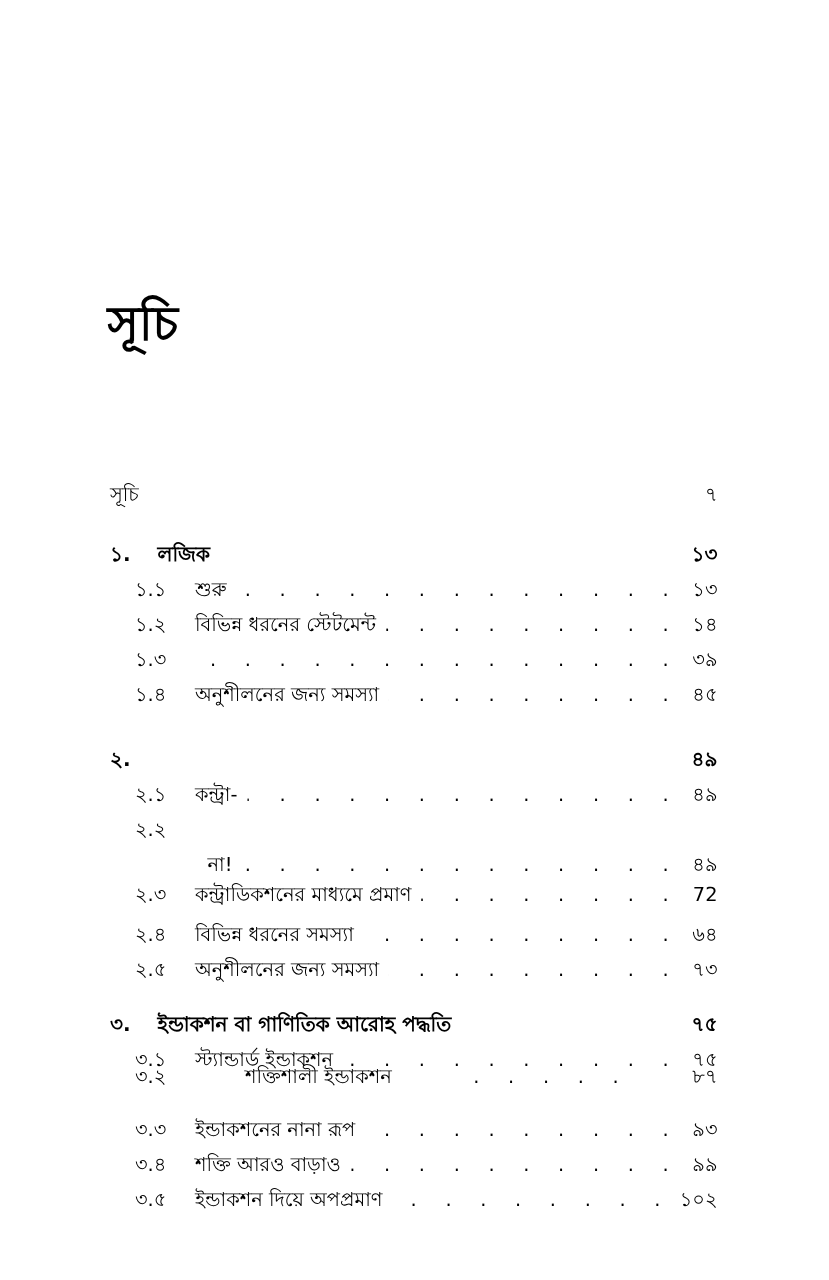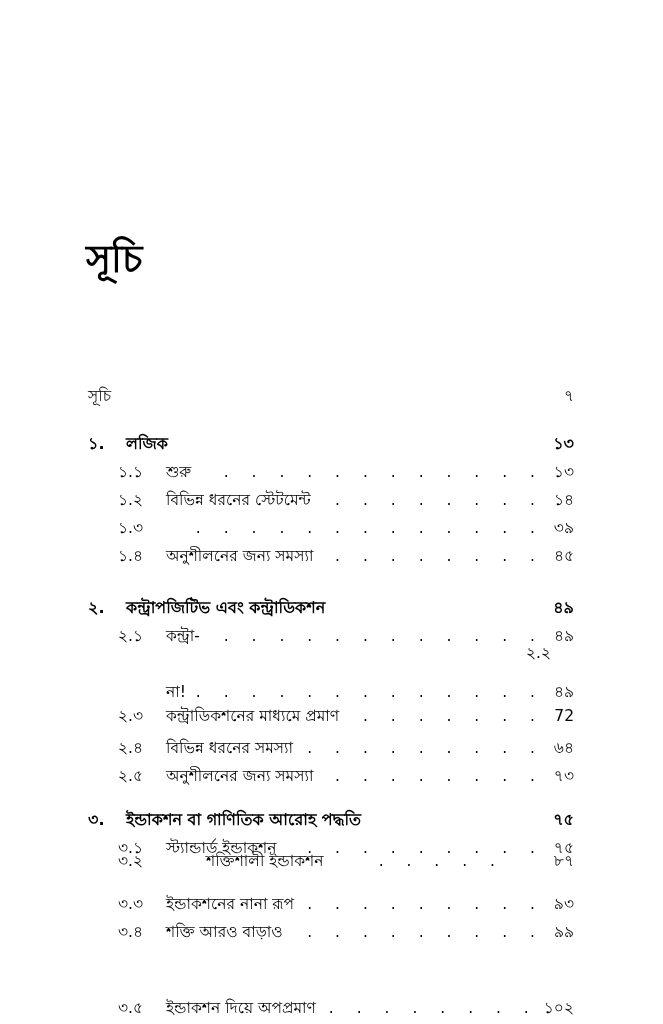--- a/index.html
+++ b/index.html
@@ -3,21 +3,21 @@
 <meta charset="utf-8">
 <style>
   html, body { margin: 0; padding: 0; background: #ffffff; }
   body { width: 663px; height: 1024px; position: relative; overflow: hidden;
          font-family: "DejaVu Sans", "Liberation Sans", sans-serif; color: #000; }
   .page-title { position: absolute; left: 86px; top: 240px; font-size: 38px; font-weight: bold; line-height: 1; }
   .toc { position: absolute; left: 88px; width: 486px; }
   .row { position: absolute; left: 0; width: 486px; height: 26px; display: flex; align-items: flex-end; font-size: 15.5px; line-height: 1; }
   .row.chapter { font-weight: bold; font-size: 16px; }
   .num-ch { width: 38px; flex: none; }
-  .num-sec { width: 48px; flex: none; margin-left: 30px; }
+  .num-sec { width: 48px; flex: none; margin-left: 20px; }
   .title { flex: none; white-space: nowrap; }
   .leader { flex: 1 1 auto; overflow: hidden; white-space: nowrap; letter-spacing: 9px; margin: 0 6px 0 8px; text-align: right; direction: rtl; }
   .spacer { flex: 1 1 auto; }
   .page { flex: none; text-align: right; min-width: 24px; }
 </style>
 </head>
 <body>
 
 <div class="page-title">সূচি</div>
 
@@ -54,31 +54,30 @@
   </div>
   <div class="row" style="top:538px;align-items:flex-end;">
     <span class="num-sec">১.৪</span>
     <span class="title">অনুশীলনের জন্য সমস্যা</span>
     <span class="leader">. . . . . . . . . . . . . . . . . . . . . . . . . . . . . . . . . . . . . . .</span>
     <span class="page">৪৫</span>
   </div>
 
   <div class="row chapter" style="top:590px;">
     <span class="num-ch">২.</span>
-    <span class="title">কন্ট্রাপজিটিভ এবং কন্ট্রাডিকশন</span>
     <span class="spacer"></span>
     <span class="page">৪৯</span>
   </div>
   <div class="row" style="top:618px;">
     <span class="num-sec">২.১</span>
     <span class="title">কন্ট্রা-</span>
     <span class="leader">. . . . . . . . . . . . . . . . . . . . . . . . . . . . . . . . . . . . . . .</span>
     <span class="page">৪৯</span>
   </div>
-  <div class="row" style="top:646px;flex-direction:column;">
+  <div class="row" style="top:646px;">
     <span class="num-sec">২.২</span>
     <span class="spacer"></span>
   </div>
   <div class="row" style="top:674px;">
     <span style="width:78px;flex:none;"></span>
     <span class="title">না!</span>
     <span class="leader">. . . . . . . . . . . . . . . . . . . . . . . . . . . . . . . . . . . . . . .</span>
     <span class="page">৪৯</span>
   </div>
   <div class="row" style="top:698px;">
@@ -123,19 +122,19 @@
     <span class="title">ইন্ডাকশনের নানা রূপ</span>
     <span class="leader">. . . . . . . . . . . . . . . . . . . . . . . . . . . . . . . . . . . . . . .</span>
     <span class="page">৯৩</span>
   </div>
   <div class="row" style="top:914px;">
     <span class="num-sec">৩.৪</span>
     <span class="title">শক্তি আরও বাড়াও</span>
     <span class="leader">. . . . . . . . . . . . . . . . . . . . . . . . . . . . . . . . . . . . . . .</span>
     <span class="page">৯৯</span>
   </div>
-  <div class="row" style="top:990px;justify-content:space-between;">
+  <div class="row" style="top:942px;justify-content:space-between;">
     <span class="num-sec">৩.৫</span>
     <span class="title">ইন্ডাকশন দিয়ে অপপ্রমাণ</span>
     <span class="leader">. . . . . . . . . . . . . . . . . . . . . . . . . . . . . . . . . . . . . . .</span>
     <span class="page">১০২</span>
   </div>
 </div>
 
 </body></html>

